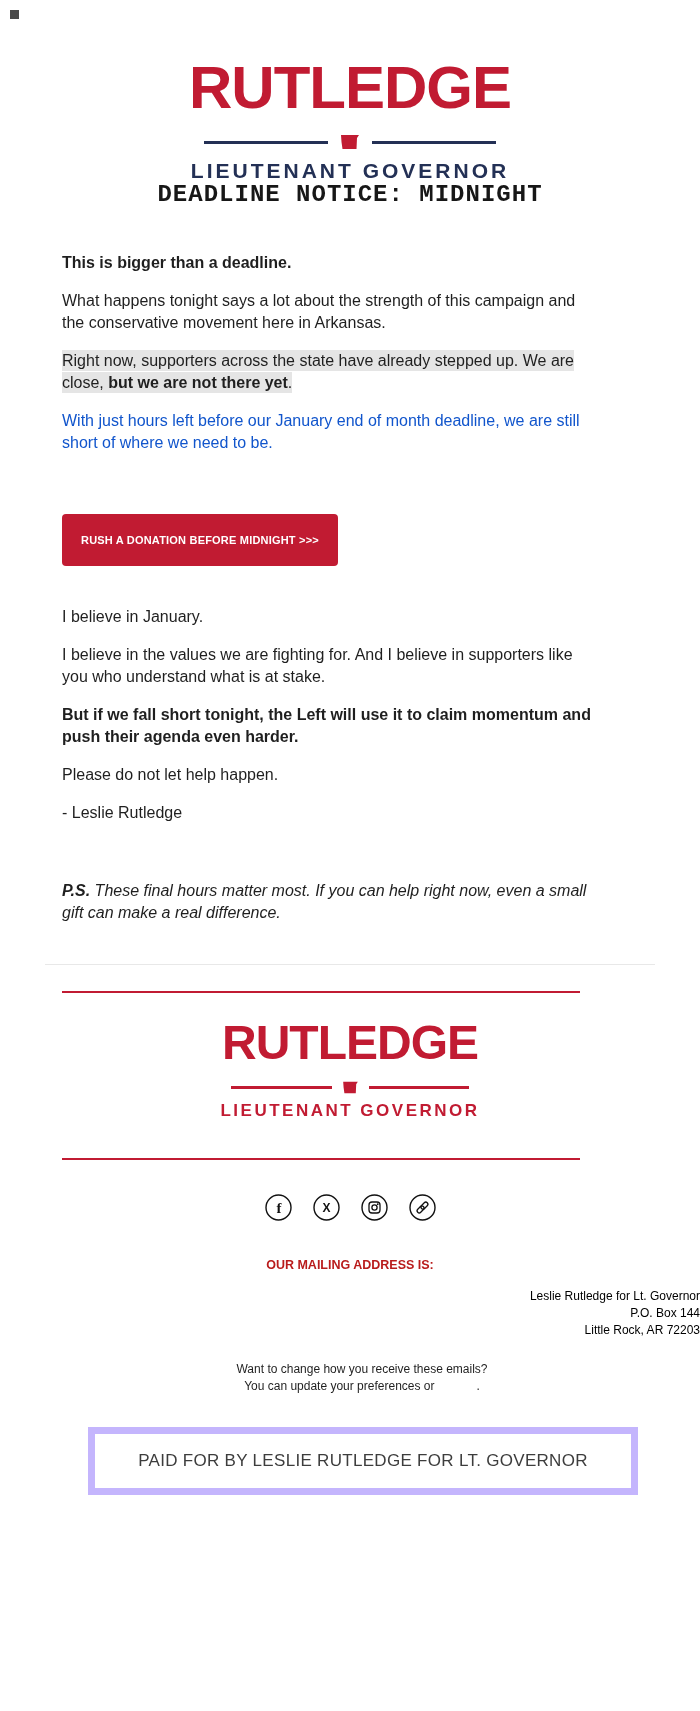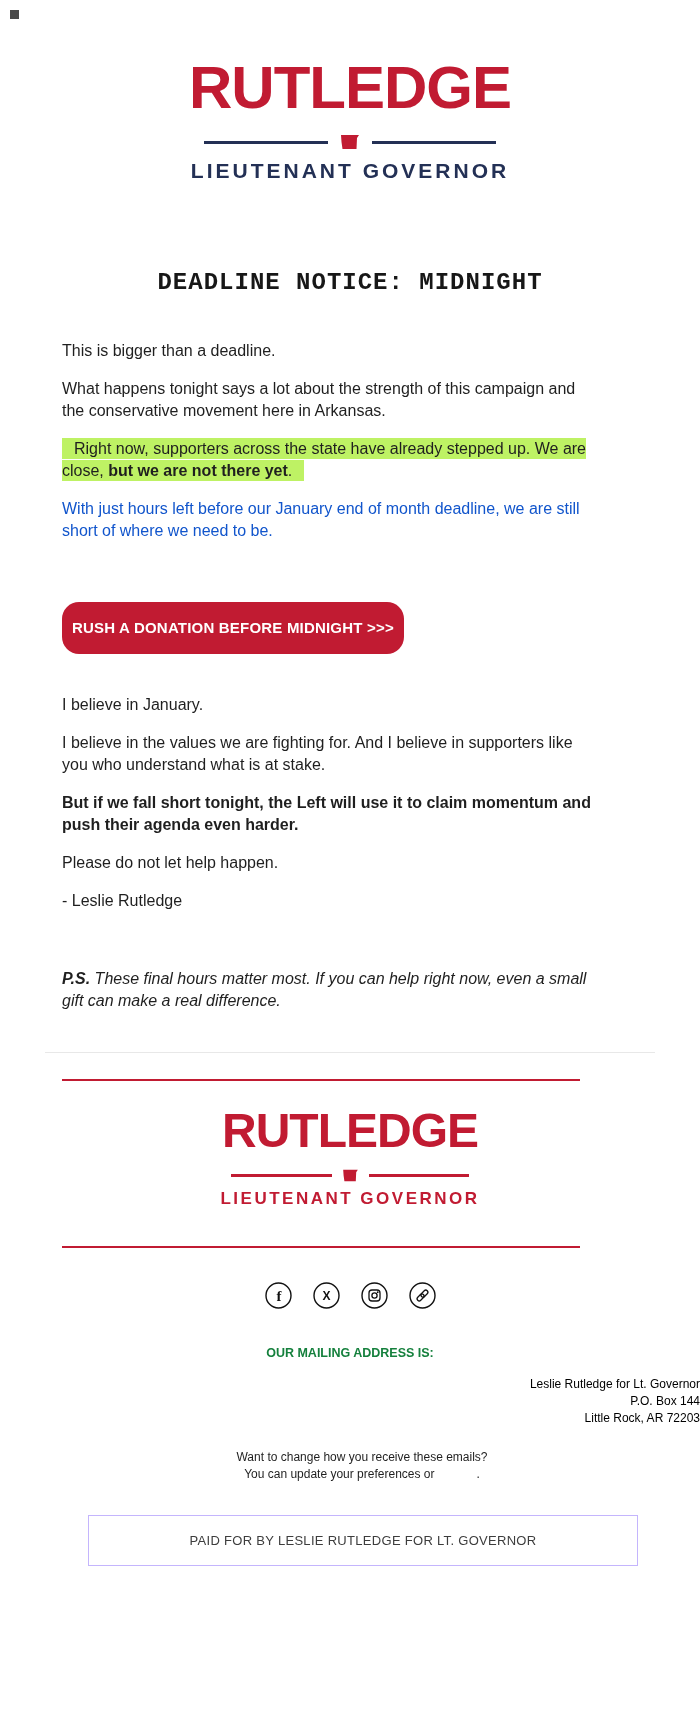--- a/index.html
+++ b/index.html
@@ -48,62 +48,61 @@
     margin-top: 10px;
     font-size: 21px;
     font-weight: 700;
     letter-spacing: 3px;
     color: #233055;
     line-height: 22px;
   }
 
   
   .headline {
-    margin-top: 88px;
     text-align: center;
     font-family: "Liberation Mono", "DejaVu Sans Mono", monospace;
     font-weight: 700;
     font-size: 24px;
     letter-spacing: 1px;
     color: #171717;
     line-height: 26px;
   }
 
   
   .content {
     margin: 44px 62px 0 62px;
     width: 535px;
     font-size: 16px;
     line-height: 22px;
   }
   .content p { margin: 0 0 16px 0; }
-  .content p.first { margin-top: 8px; }
+  .content p.first { margin-top: 8px; font-weight: bold; }
 
   mark.hl {
-    background: #bef264;
+    background: #e5e5e5;
     color: #1f1f1f;
-    padding: 2px 12px;
+    padding: 2px 0;
   }
   mark.hl strong { font-weight: 700; }
 
   a.deadline-link {
     color: #1155cc;
     cursor: pointer;
   }
 
   .donate-button {
     display: inline-block;
     margin: 44px 0 40px 0;
     background: #c11b32;
     color: #ffffff;
     font-weight: 700;
-    font-size: 15px;
+    font-size: 11px;
     letter-spacing: 0.2px;
-    padding: 15px 10px;
-    border-radius: 17px;
+    padding: 15px 19px;
+    border-radius: 4px;
     text-decoration: none;
     cursor: pointer;
   }
 
   .bold-para { font-weight: 700; }
 
   .ps {
     margin-top: 56px !important;
     font-style: italic;
   }
@@ -163,21 +162,21 @@
     cursor: pointer;
     text-decoration: none;
   }
 
   
   .mailing-label {
     margin-top: 36px;
     text-align: center;
     font-size: 12.5px;
     font-weight: 700;
-    color: #15803d;
+    color: #b91c1c;
     line-height: 17px;
   }
   .address {
     margin-top: 14px;
     text-align: right;
     font-size: 12px;
     color: #000000;
     line-height: 17px;
   }
   .prefs {
@@ -185,24 +184,24 @@
     text-align: center;
     font-size: 12px;
     color: #1f1f1f;
     line-height: 17px;
     margin-left: 24px;
   }
   .prefs .gap { display: inline-block; width: 42px; }
 
   .paid-box {
     margin: 32px 62px 0 88px;
-    border: 1px solid #c4b5fd;
+    border: 7px solid #c4b5fd;
     padding: 17px 10px;
     text-align: center;
-    font-size: 13px;
+    font-size: 17px;
     letter-spacing: 0.3px;
     color: #3d3d3d;
   }
 
   svg { display: block; }
 </style>
 </head>
 <body>
 
 <div class="corner-artifact"></div>

